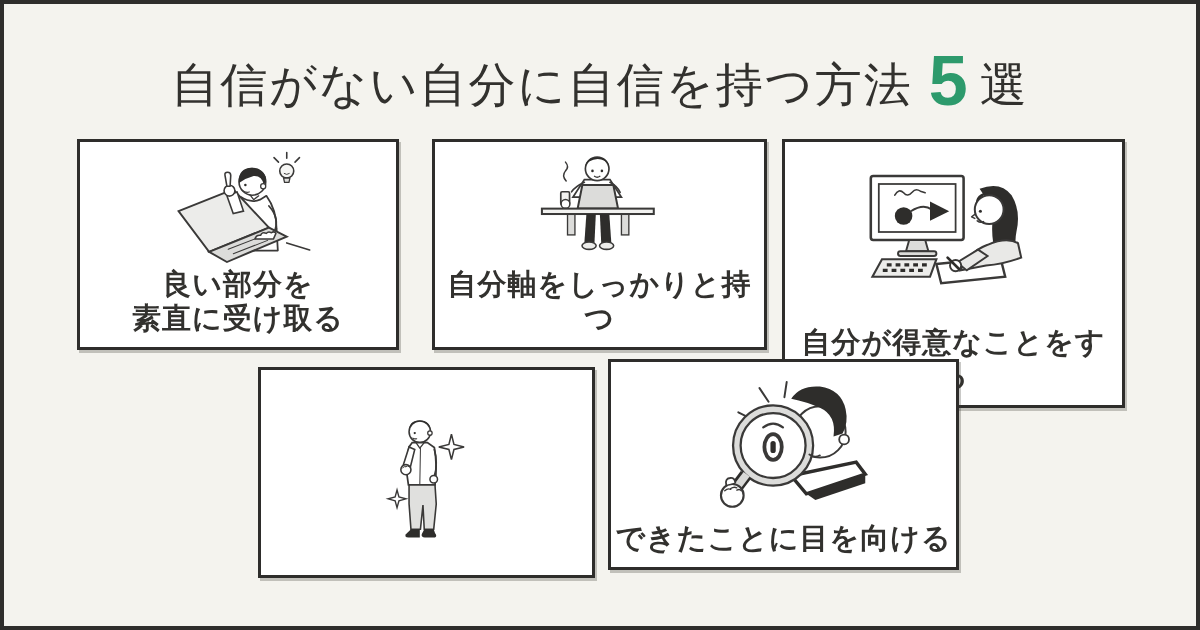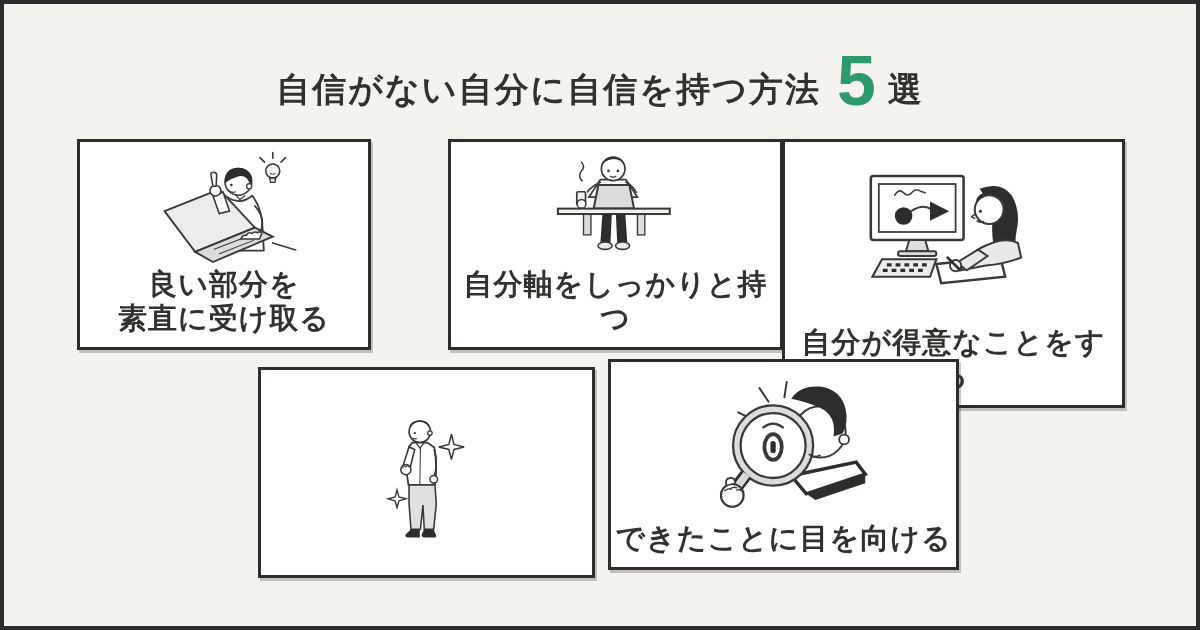--- a/index.html
+++ b/index.html
@@ -6,28 +6,28 @@
     --bg:#f4f3ee; --ink:#32312e; --frame:#2e2d2b; --card-bg:#ffffff;
     --accent:#2d9a6c; --line:#3a3938; --gray1:#dcdcda; --gray2:#ececea; --dark:#2e2d2b;
   }
   *{box-sizing:border-box; margin:0; padding:0;}
   html,body{width:1200px; height:630px; overflow:hidden;}
   body{font-family:"Liberation Sans","DejaVu Sans",sans-serif; background:var(--bg);}
   .canvas{position:relative; width:1200px; height:630px; background:var(--bg);
           border:4px solid var(--frame);}
   .title-row{position:absolute; left:0; top:38px; width:100%; height:84px;
              display:flex; align-items:baseline; justify-content:center; white-space:nowrap;}
-  .t-main{font-size:34px; font-weight:bold; color:var(--ink); letter-spacing:2px; line-height:1;}
+  .t-main{font-size:47px; font-weight:normal; color:var(--ink); letter-spacing:2px; line-height:1;}
   .t-num{font-size:70px; font-weight:bold; color:var(--accent); line-height:1; margin:0 12px 0 16px;
          position:relative; top:4px;}
   .card{position:absolute; background:var(--card-bg); border:3px solid var(--frame);
         box-shadow:2px 3px 0 rgba(62,60,54,.28);
         display:flex; flex-direction:column; align-items:center;}
-  .c1{left:73px; top:135px; width:294px; height:211px;align-items:center;}
-  .c2{left:444px; top:135px; width:335px; height:211px;}
+  .c1{left:73px; top:135px; width:322px; height:211px;align-items:center;}
+  .c2{left:428px; top:135px; width:335px; height:211px;}
   .c3{left:778px; top:135px; width:343px; height:269px;}
   .c4{left:254px; top:363px; width:337px; height:211px;}
   .c5{left:604px; top:355px; width:351px; height:211px;}
   .illu{flex:1 1 auto; width:100%; display:flex; align-items:center; justify-content:center;
         padding-top:8px; min-height:0;}
   .illu svg{height:100%; max-height:136px; width:auto;}
   .c1 .illu svg{max-height:122px;}
   .label{flex:0 0 auto; width:100%; text-align:center; padding:2px 4px 12px;
          font-weight:bold; color:var(--ink); font-size:29px; line-height:1.18; letter-spacing:1px;}
   .label .line{display:block;}

